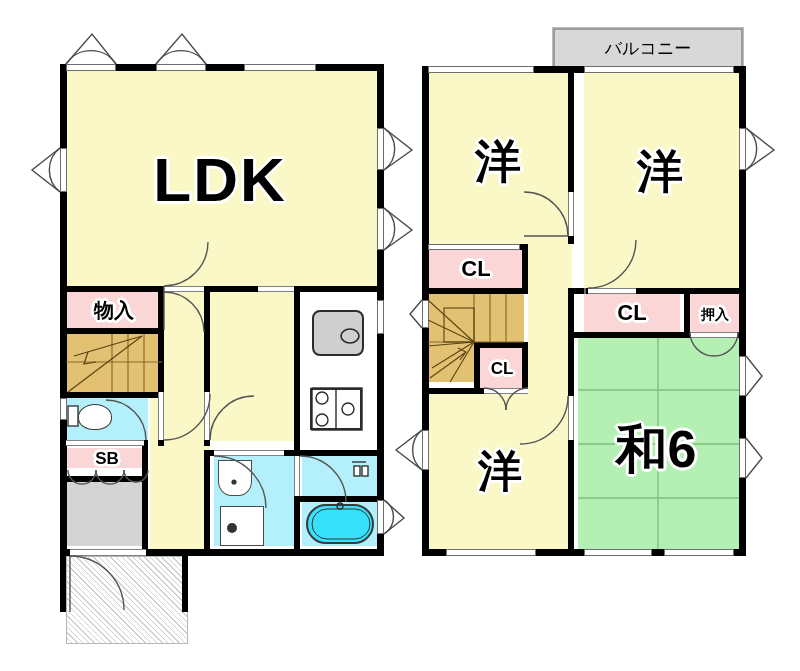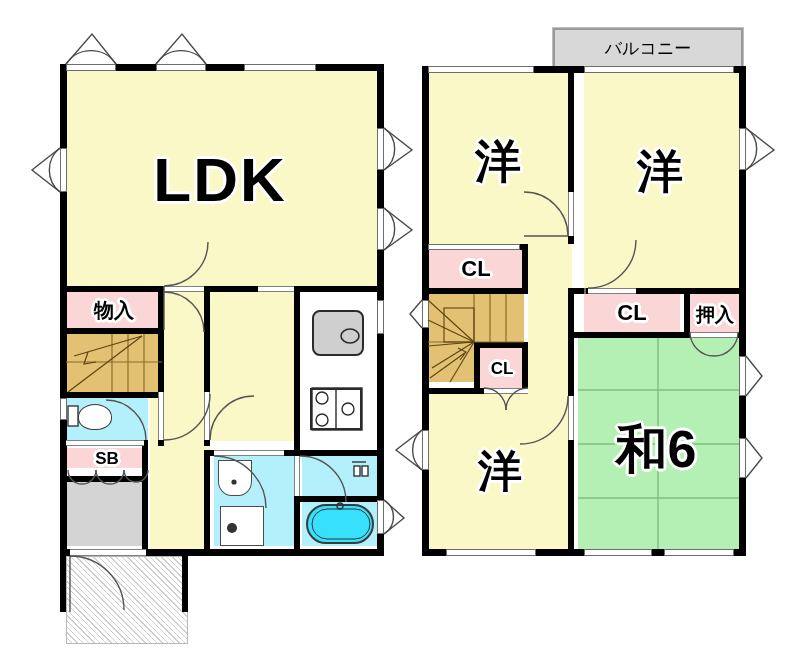--- a/index.html
+++ b/index.html
@@ -199,21 +199,21 @@
     <div class="win-h" style="left:584px;top:288px; width:2px;  height:6px;"></div>
 
     <div class="lbl" style="left:448px;top:130px;width:100px;height:62px;font-size:46px;font-weight:700;">洋</div>
     <div class="lbl" style="left:610px;top:140px;width:100px;height:62px;font-size:46px;font-weight:700;">洋</div>
     <div class="lbl" style="left:450px;top:440px;width:100px;height:62px;font-size:44px;font-weight:700;">洋</div>
     <div class="lbl" style="left:596px;top:418px;width:120px;height:62px;font-size:52px;font-weight:700;">和6</div>
 
     <div class="lbl" style="left:428px;top:252px;width:96px;height:34px;font-size:22px;font-weight:700;">CL</div>
     <div class="lbl" style="left:480px;top:350px;width:44px;height:36px;font-size:17px;font-weight:700;">CL</div>
     <div class="lbl" style="left:584px;top:296px;width:96px;height:34px;font-size:22px;font-weight:700;">CL</div>
-    <div class="lbl" style="left:690px;top:300px;width:50px;height:28px;font-size:19px;font-weight:700;">押入</div>
+    <div class="lbl" style="left:690px;top:300px;width:50px;height:28px;font-size:14px;font-weight:700;">押入</div>
   </div>
 
   <svg class="ov">
     <g fill="none" stroke="#4a4a4a" stroke-width="1.4">
 
       <path d="M66 64 L92 34 L116 64"></path>
       <path d="M66 64 A30 30 0 0 1 116 64" stroke="#4a4a4a"></path>
       <path d="M156 64 L182 34 L206 64"></path>
       <path d="M156 64 A30 30 0 0 1 206 64"></path>
 

